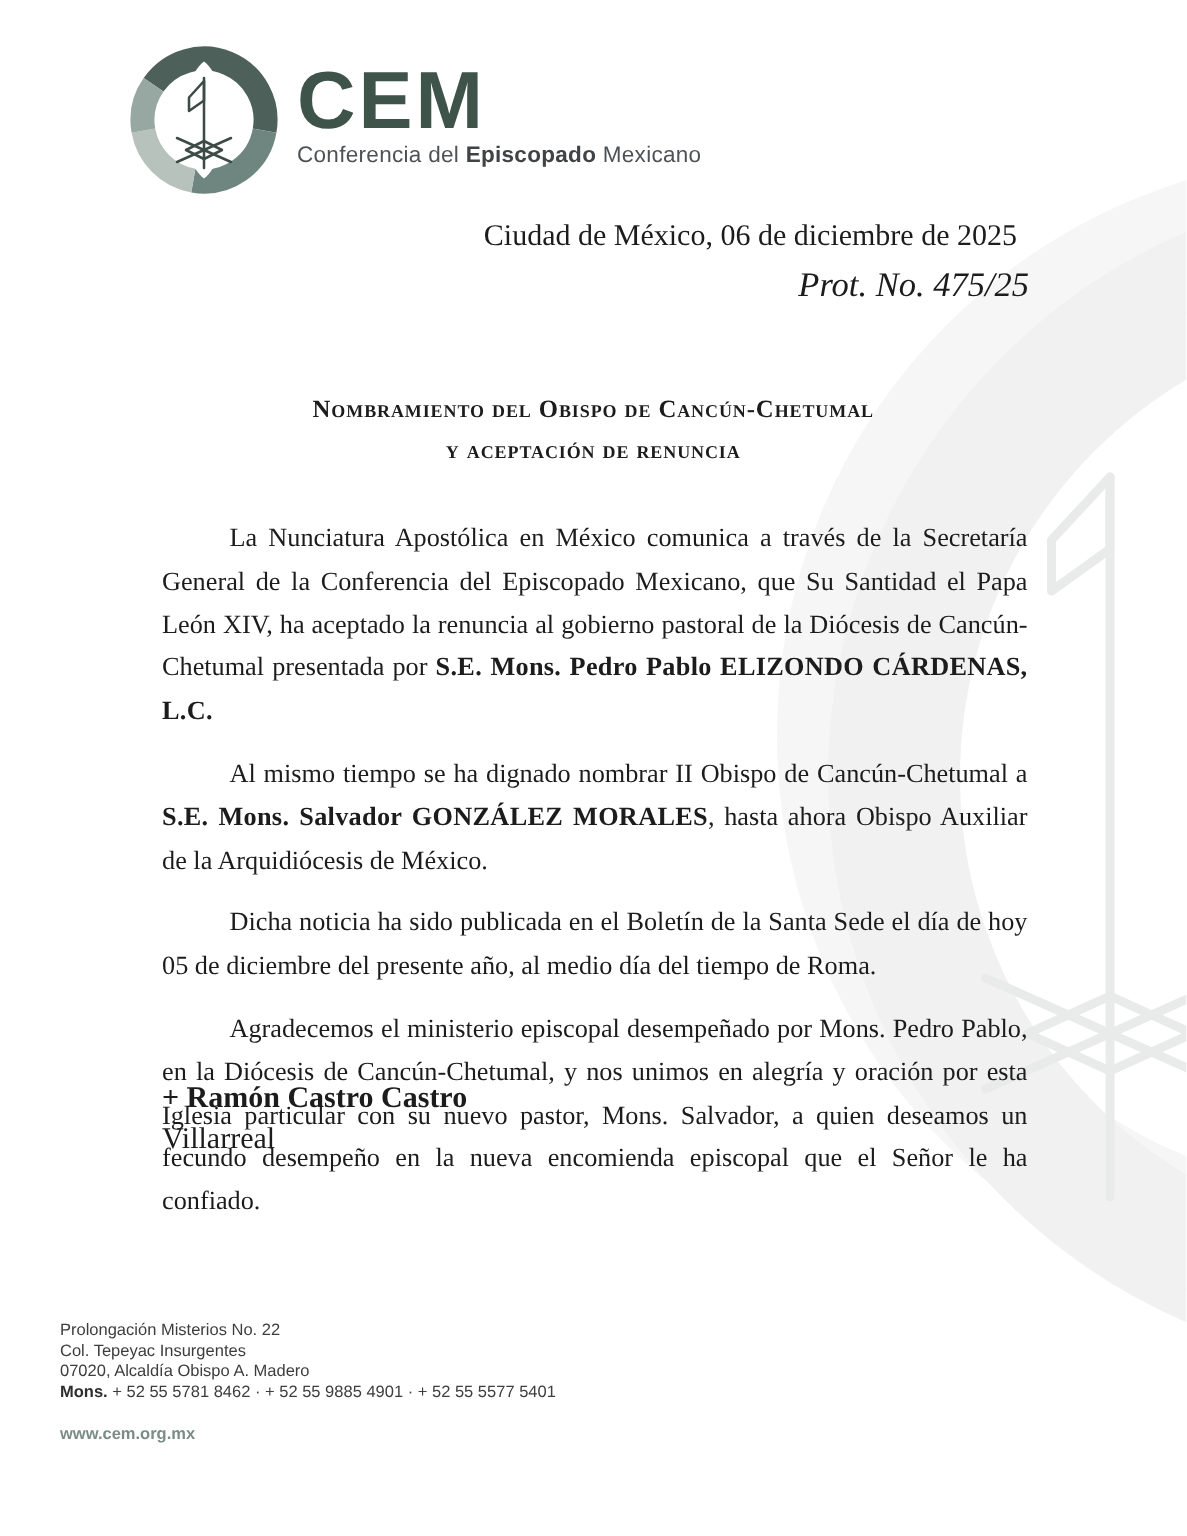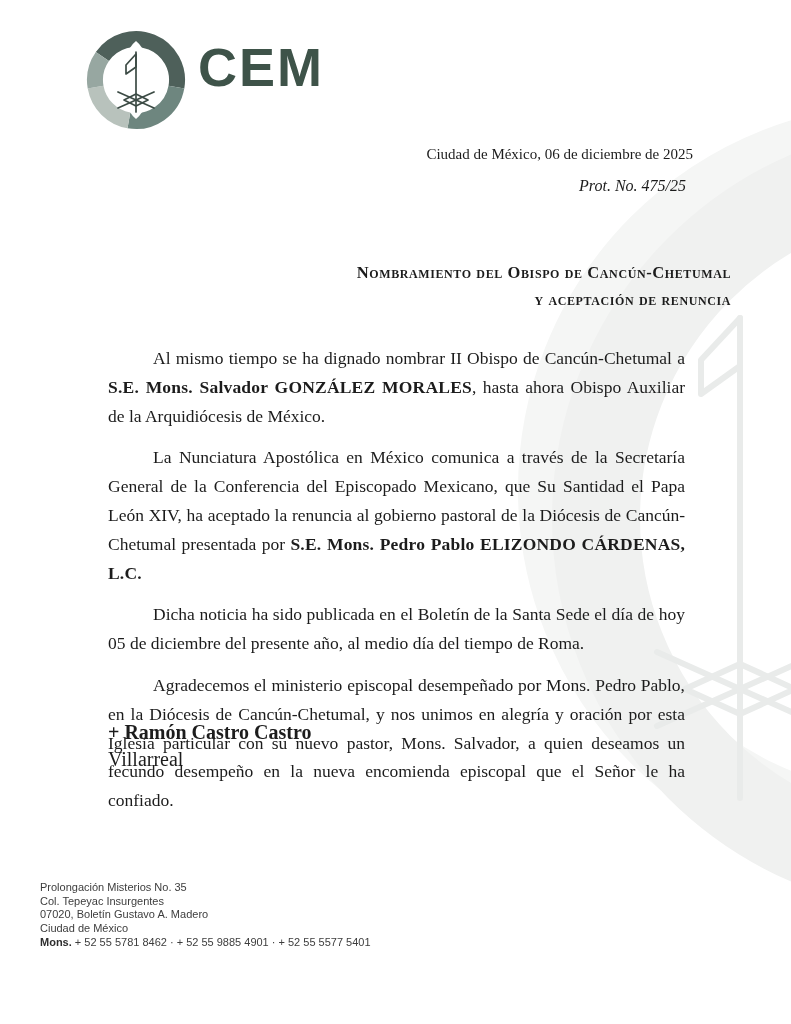--- a/index.html
+++ b/index.html
@@ -31,31 +31,31 @@
   .brand-acronym {
     font-size:54px; line-height:50px; font-weight:800;
     letter-spacing:2px; color:#3e5349;
   }
   .brand-tagline {
     margin-top:3px; font-size:15px; color:#4f5255; letter-spacing:.2px;
   }
   .brand-tagline b { color:#404345; }
   
   .dateline {
-    position:absolute; top:146px; right:98px;
-    font-size:15px; z-index:2;
+    position:absolute; top:146px; right:113px;
+    font-size:20px; z-index:2;
   }
   .protline {
     position:absolute; top:177px; right:105px;
-    font-size:16px; font-style:italic; z-index:2;
+    font-size:23px; font-style:italic; z-index:2;
   }
   
   .title {
     position:absolute; top:259px; left:60px; right:60px;
-    text-align:right; z-index:2;
+    text-align:center; z-index:2;
     font-weight:bold; font-size:16.5px; line-height:27px;
     font-variant:small-caps; letter-spacing:.6px;
   }
   
   .letter-body {
     position:absolute; top:344px; left:108px; right:106px;
     z-index:2;
     font-size:17.5px; line-height:28.8px;
     text-align:justify;
   }
@@ -110,47 +110,47 @@
       <g fill="none" stroke="#3c4b45" stroke-width="1.7" stroke-linecap="round" stroke-linejoin="round">
         <path d="M50,24 L40,35 L40,44 L50,37 Z"></path>
         <path d="M50,22 L50,82"></path>
         <path d="M50,64 L62,70 L50,76 L38,70 Z"></path>
         <path d="M32,78 L68,62"></path>
         <path d="M32,62 L68,78"></path>
       </g>
     </svg>
     <div class="brand-text">
       <div class="brand-acronym">CEM</div>
+      <div class="brand-tagline"><span>Conferencia del </span><b>Episcopado</b><span> Mexicano</span></div>
     </div>
   </header>
 
   <div class="dateline">Ciudad de México, 06 de diciembre de 2025</div>
   <div class="protline">Prot. No. 475/25</div>
 
   <h1 class="title">
     <div>Nombramiento del Obispo de Cancún-Chetumal</div>
     <div>y aceptación de renuncia</div>
   </h1>
 
   <main class="letter-body">
+    <p><span>La Nunciatura Apostólica en México comunica a través de la Secretaría General de la Conferencia del Episcopado Mexicano, que Su Santidad el Papa León XIV, ha aceptado la renuncia al gobierno pastoral de la Diócesis de Cancún-Chetumal presentada por </span><b>S.E. Mons. Pedro Pablo ELIZONDO CÁRDENAS, L.C.</b></p>
     <p><span>Al mismo tiempo se ha dignado nombrar II Obispo de Cancún-Chetumal a </span><b>S.E. Mons. Salvador GONZÁLEZ MORALES</b><span>, hasta ahora Obispo Auxiliar de la Arquidiócesis de México.</span></p>
-    <p><span>La Nunciatura Apostólica en México comunica a través de la Secretaría General de la Conferencia del Episcopado Mexicano, que Su Santidad el Papa León XIV, ha aceptado la renuncia al gobierno pastoral de la Diócesis de Cancún-Chetumal presentada por </span><b>S.E. Mons. Pedro Pablo ELIZONDO CÁRDENAS, L.C.</b></p>
     <p>Dicha noticia ha sido publicada en el Boletín de la Santa Sede el día de hoy 05 de diciembre del presente año, al medio día del tiempo de Roma.</p>
     <p>Agradecemos el ministerio episcopal desempeñado por Mons. Pedro Pablo, en la Diócesis de Cancún-Chetumal, y nos unimos en alegría y oración por esta Iglesia particular con su nuevo pastor, Mons. Salvador, a quien deseamos un fecundo desempeño en la nueva encomienda episcopal que el Señor le ha confiado.</p>
   </main>
 
   <section class="signatures">
     <div class="sig-block">
       <div class="sig-name">+ Ramón Castro Castro</div>
       <div>Villarreal</div>
     </div>
   </section>
 
   <footer class="page-footer">
-    <div>Prolongación Misterios No. 35</div>
+    <div>Prolongación Misterios No. 22</div>
     <div>Col. Tepeyac Insurgentes</div>
-    <div>07020, Boletín Gustavo A. Madero</div>
-    <div>Ciudad de México</div>
+    <div>07020, Alcaldía Obispo A. Madero</div>
     <div class="footer-tels"><b>Mons.</b><span> + 52 55 5781 8462 · + 52 55 9885 4901 · + 52 55 5577 5401</span></div>
     <a href="#" class="footer-site">www.cem.org.mx</a>
   </footer>
 
 </div>
 
 </body></html>

